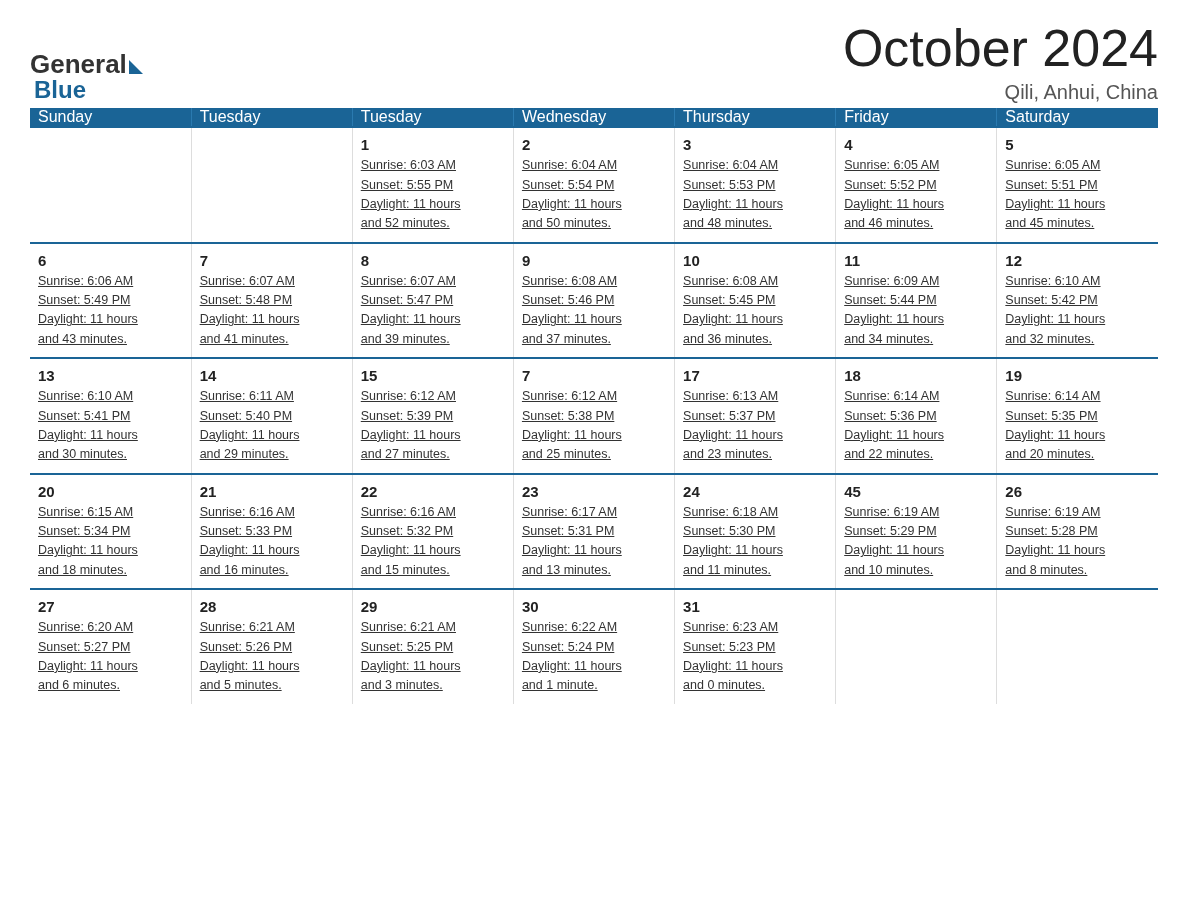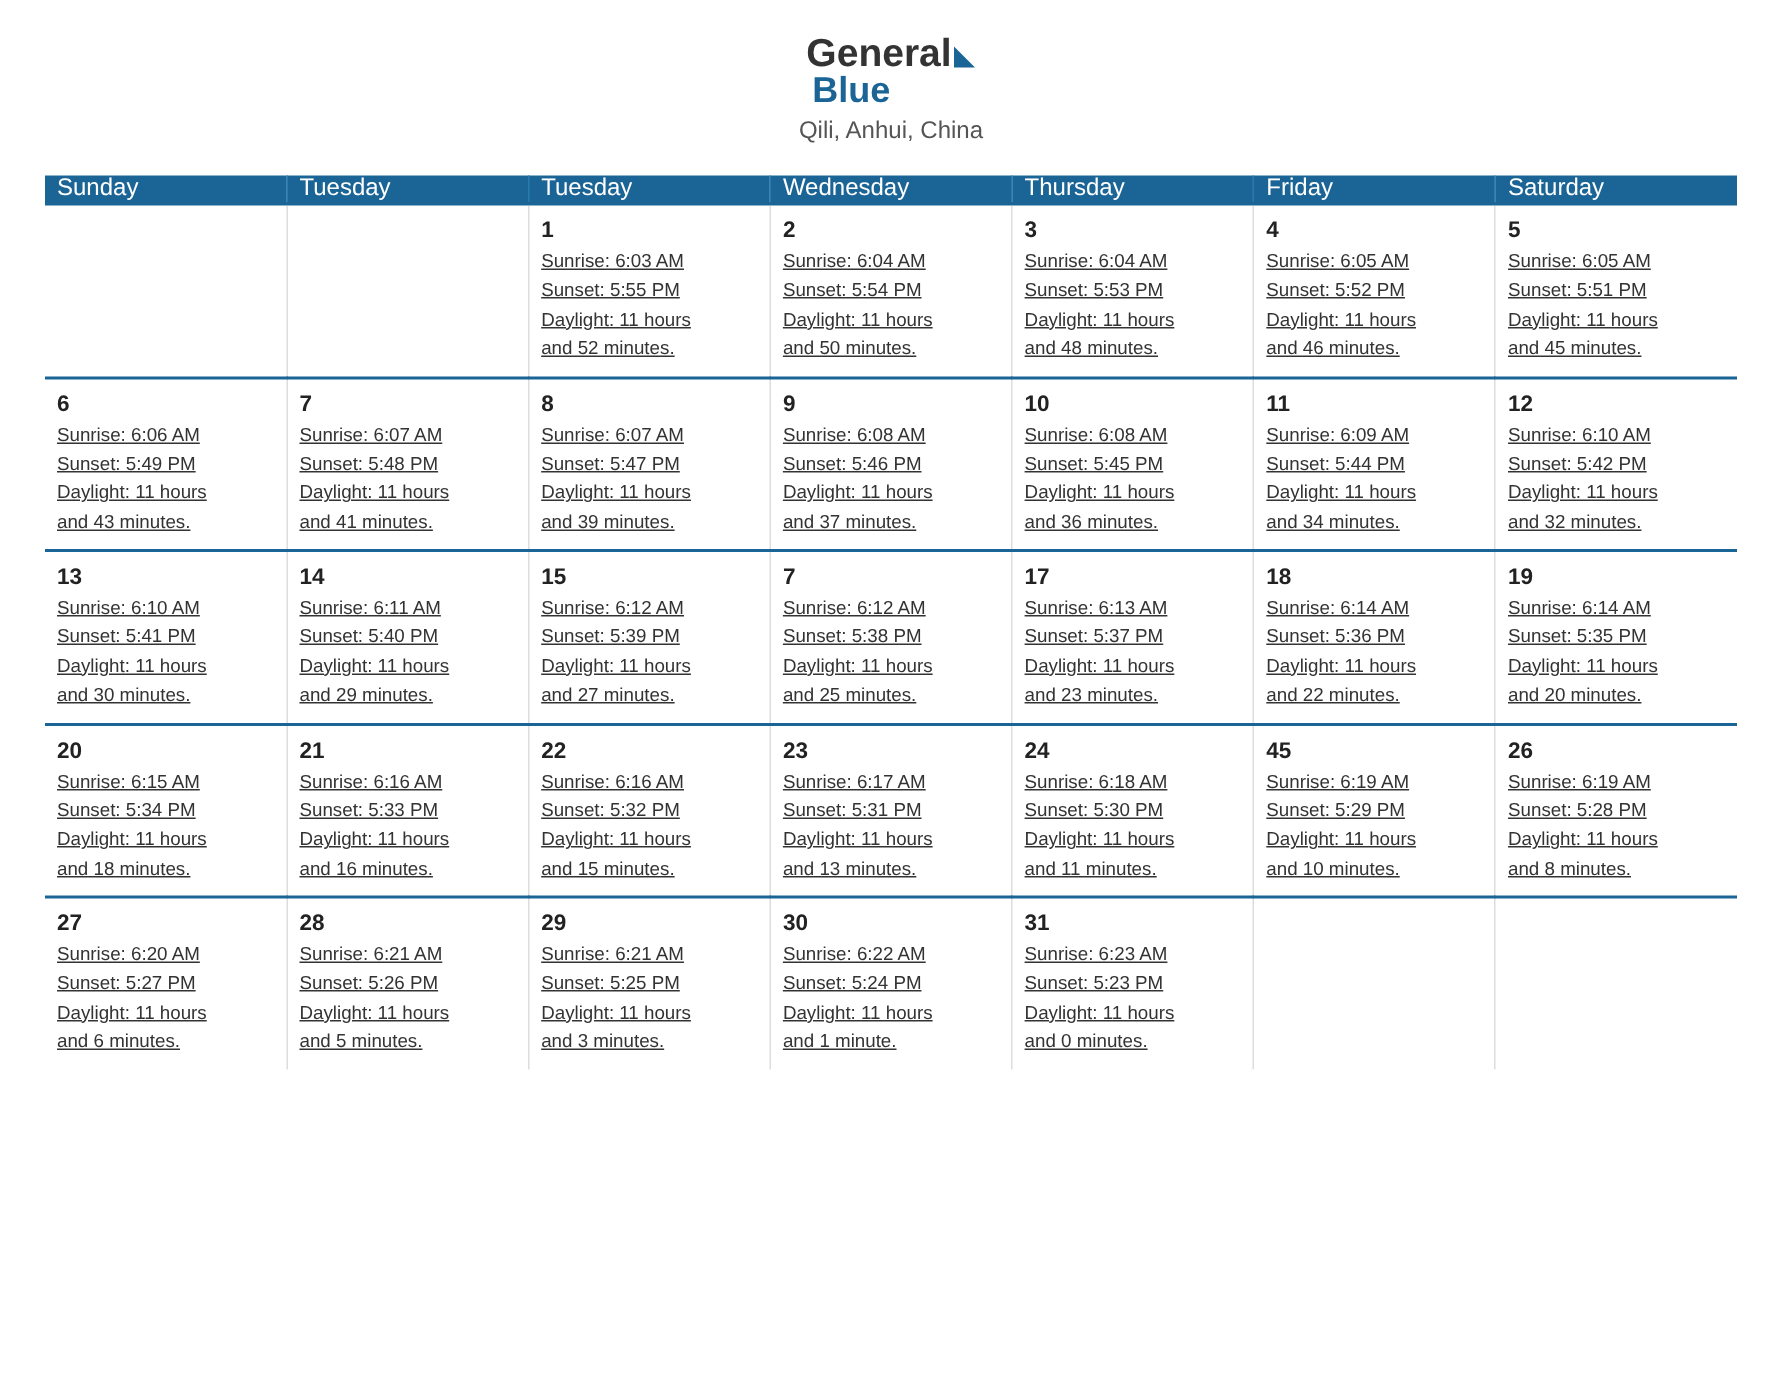--- a/index.html
+++ b/index.html
@@ -6,23 +6,22 @@
     body {
       font-family: Arial, sans-serif;
       background: #fff;
       width: 1188px;
       min-height: 918px;
       padding: 20px 30px;
     }
     .header {
       display: flex;
       justify-content: space-between;
-      align-items: center;
-      margin-bottom: 20px;
-      flex-direction: column;
+      align-items: flex-end;
+      margin-bottom: 4px;
     }
     .logo {
       display: flex;
       flex-direction: column;
       align-items: flex-start;
     }
     .logo-text {
       display: flex;
       align-items: center;
       font-size: 26px;
@@ -52,21 +51,21 @@
     .title-section {
       text-align: right;
     }
     .main-title {
       font-size: 52px;
       font-weight: normal;
       color: #222;
       line-height: 1.1;
     }
     .subtitle {
-      font-size: 16px;
+      font-size: 20px;
       color: #555;
       margin-top: 4px;
     }
     table {
       width: 100%;
       border-collapse: collapse;
       table-layout: fixed;
     }
     thead tr {
       background-color: #1a6496;
@@ -118,20 +117,21 @@
 
 <div class="header">
   <div class="logo">
     <div class="logo-text">
       <span class="logo-general">General</span>
       <span class="logo-arrow"></span>
     </div>
     <span class="logo-subtitle">Blue</span>
   </div>
   <div class="title-section">
+    <div class="main-title">October 2024</div>
     <div class="subtitle">Qili, Anhui, China</div>
   </div>
 </div>
 
 <table>
   <thead>
     <tr>
     <th>Sunday</th>
         <th>Tuesday</th>
         <th>Tuesday</th>

